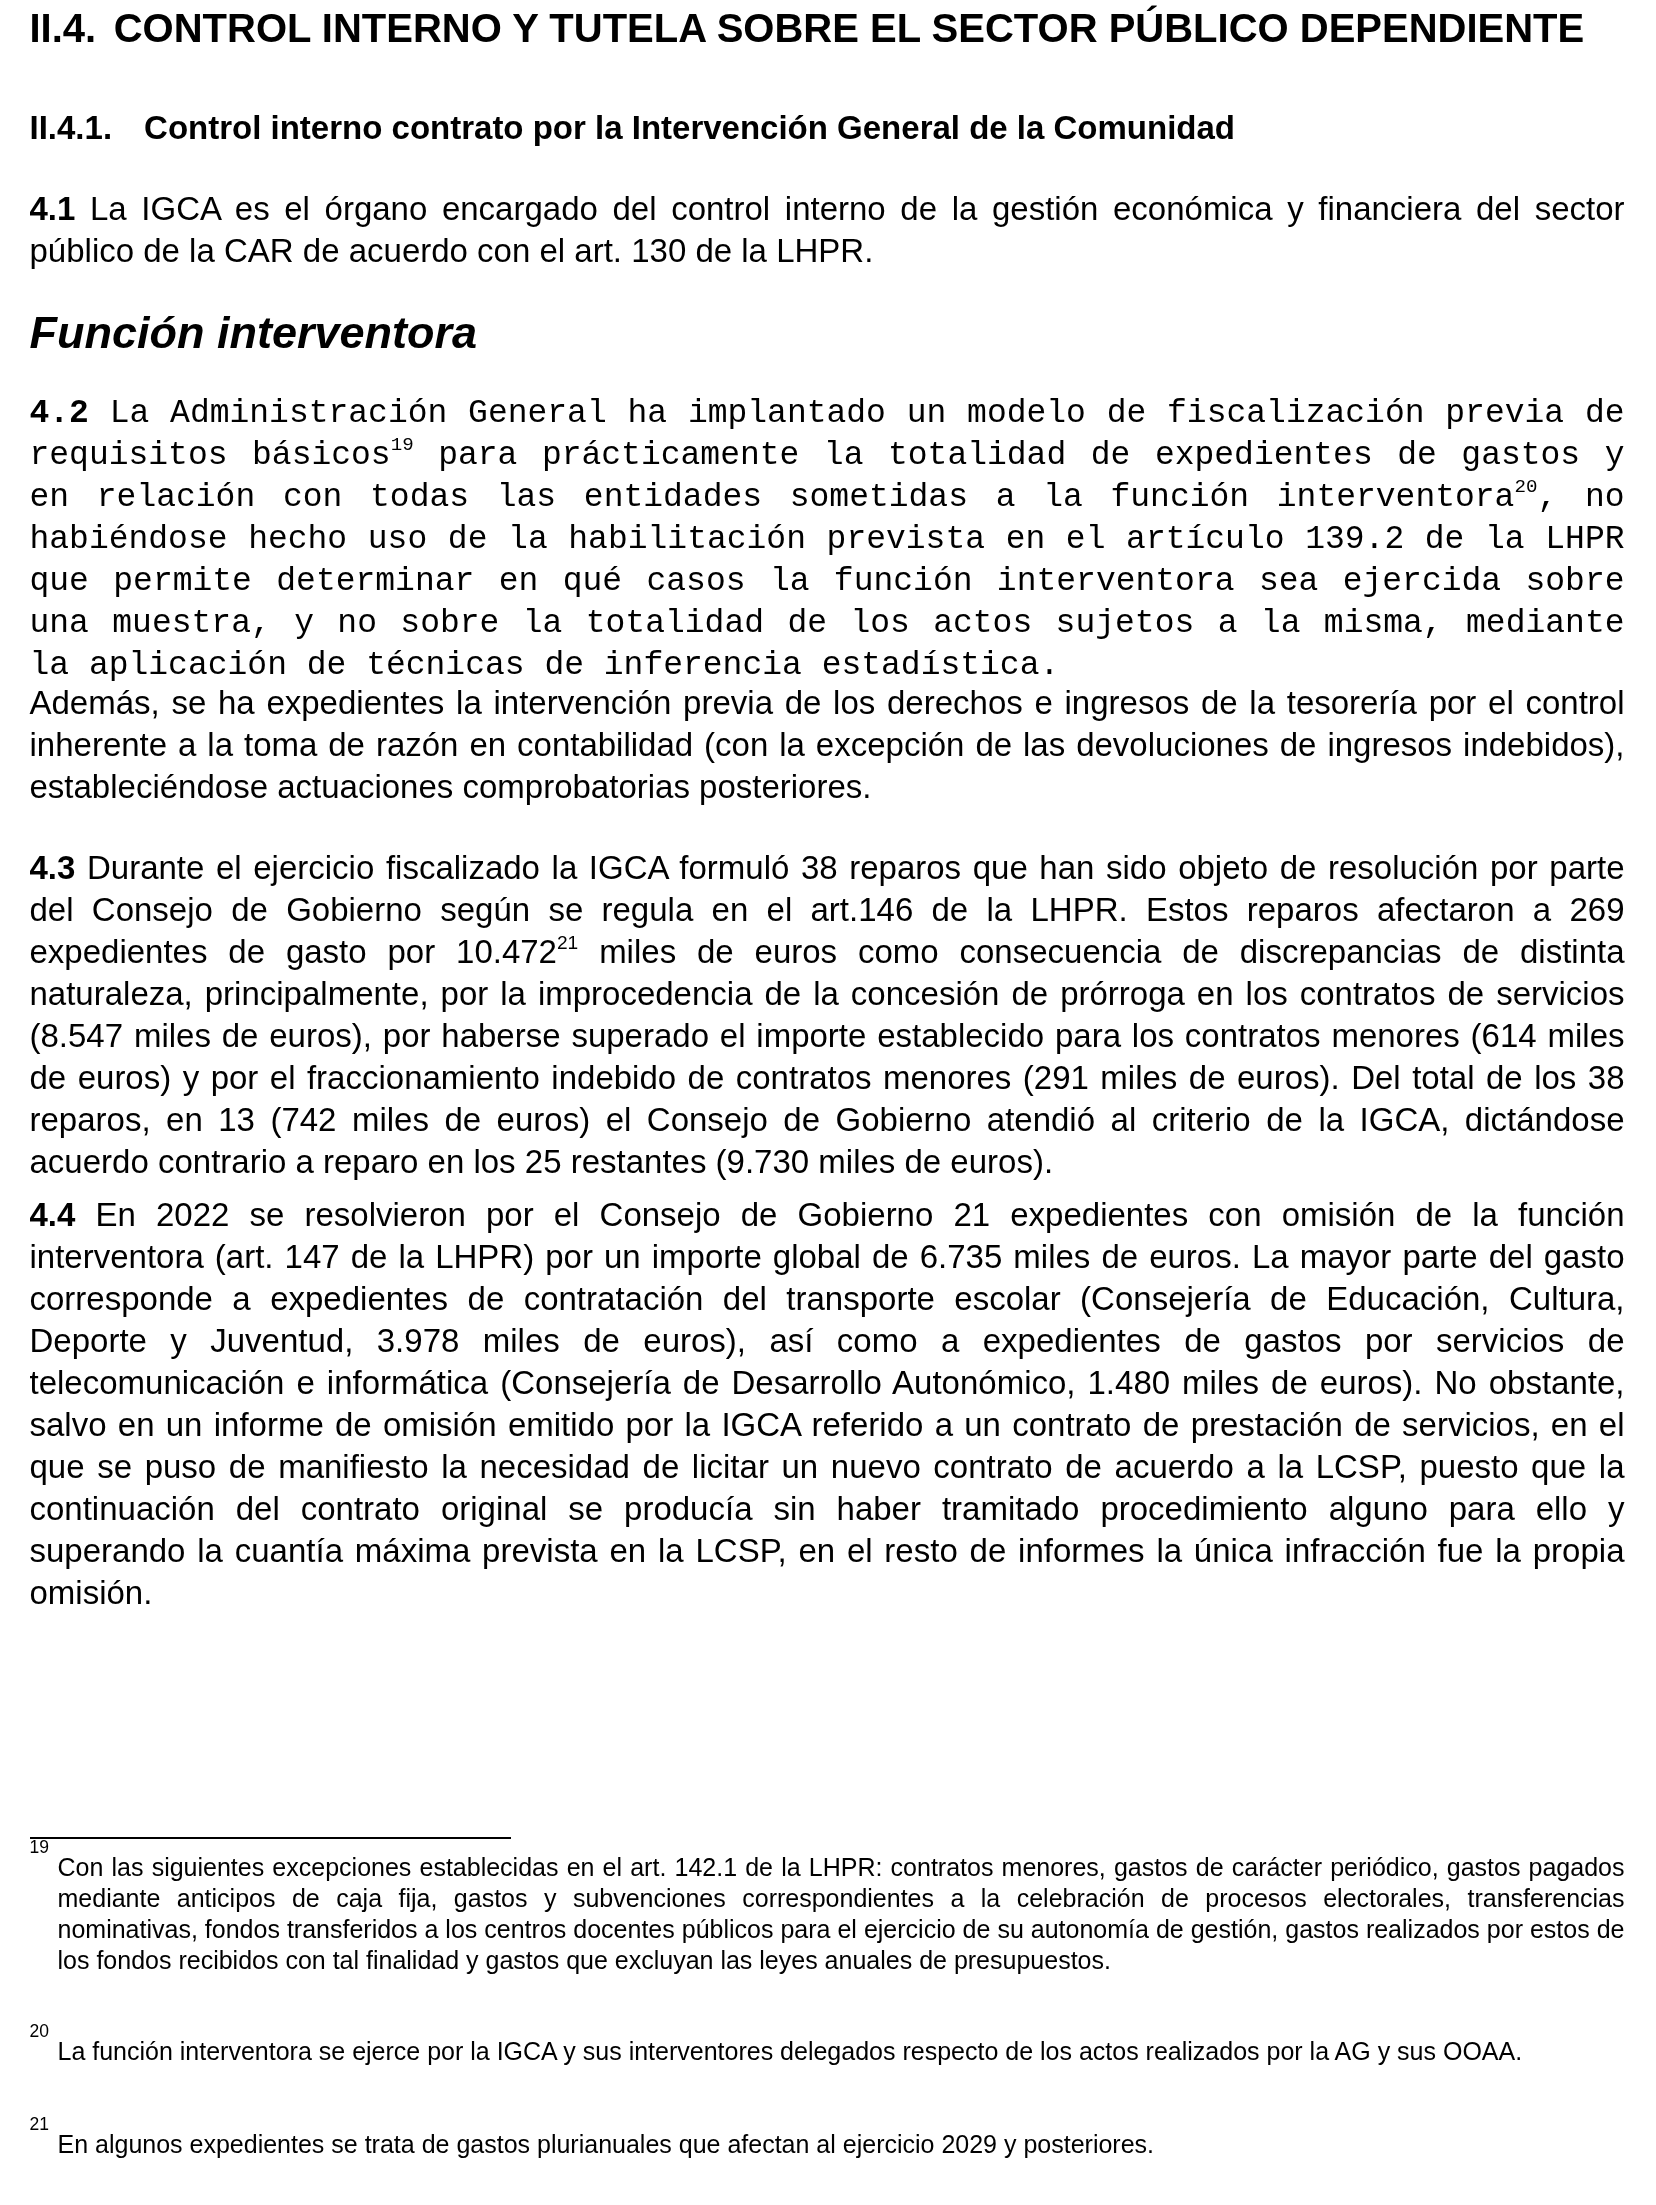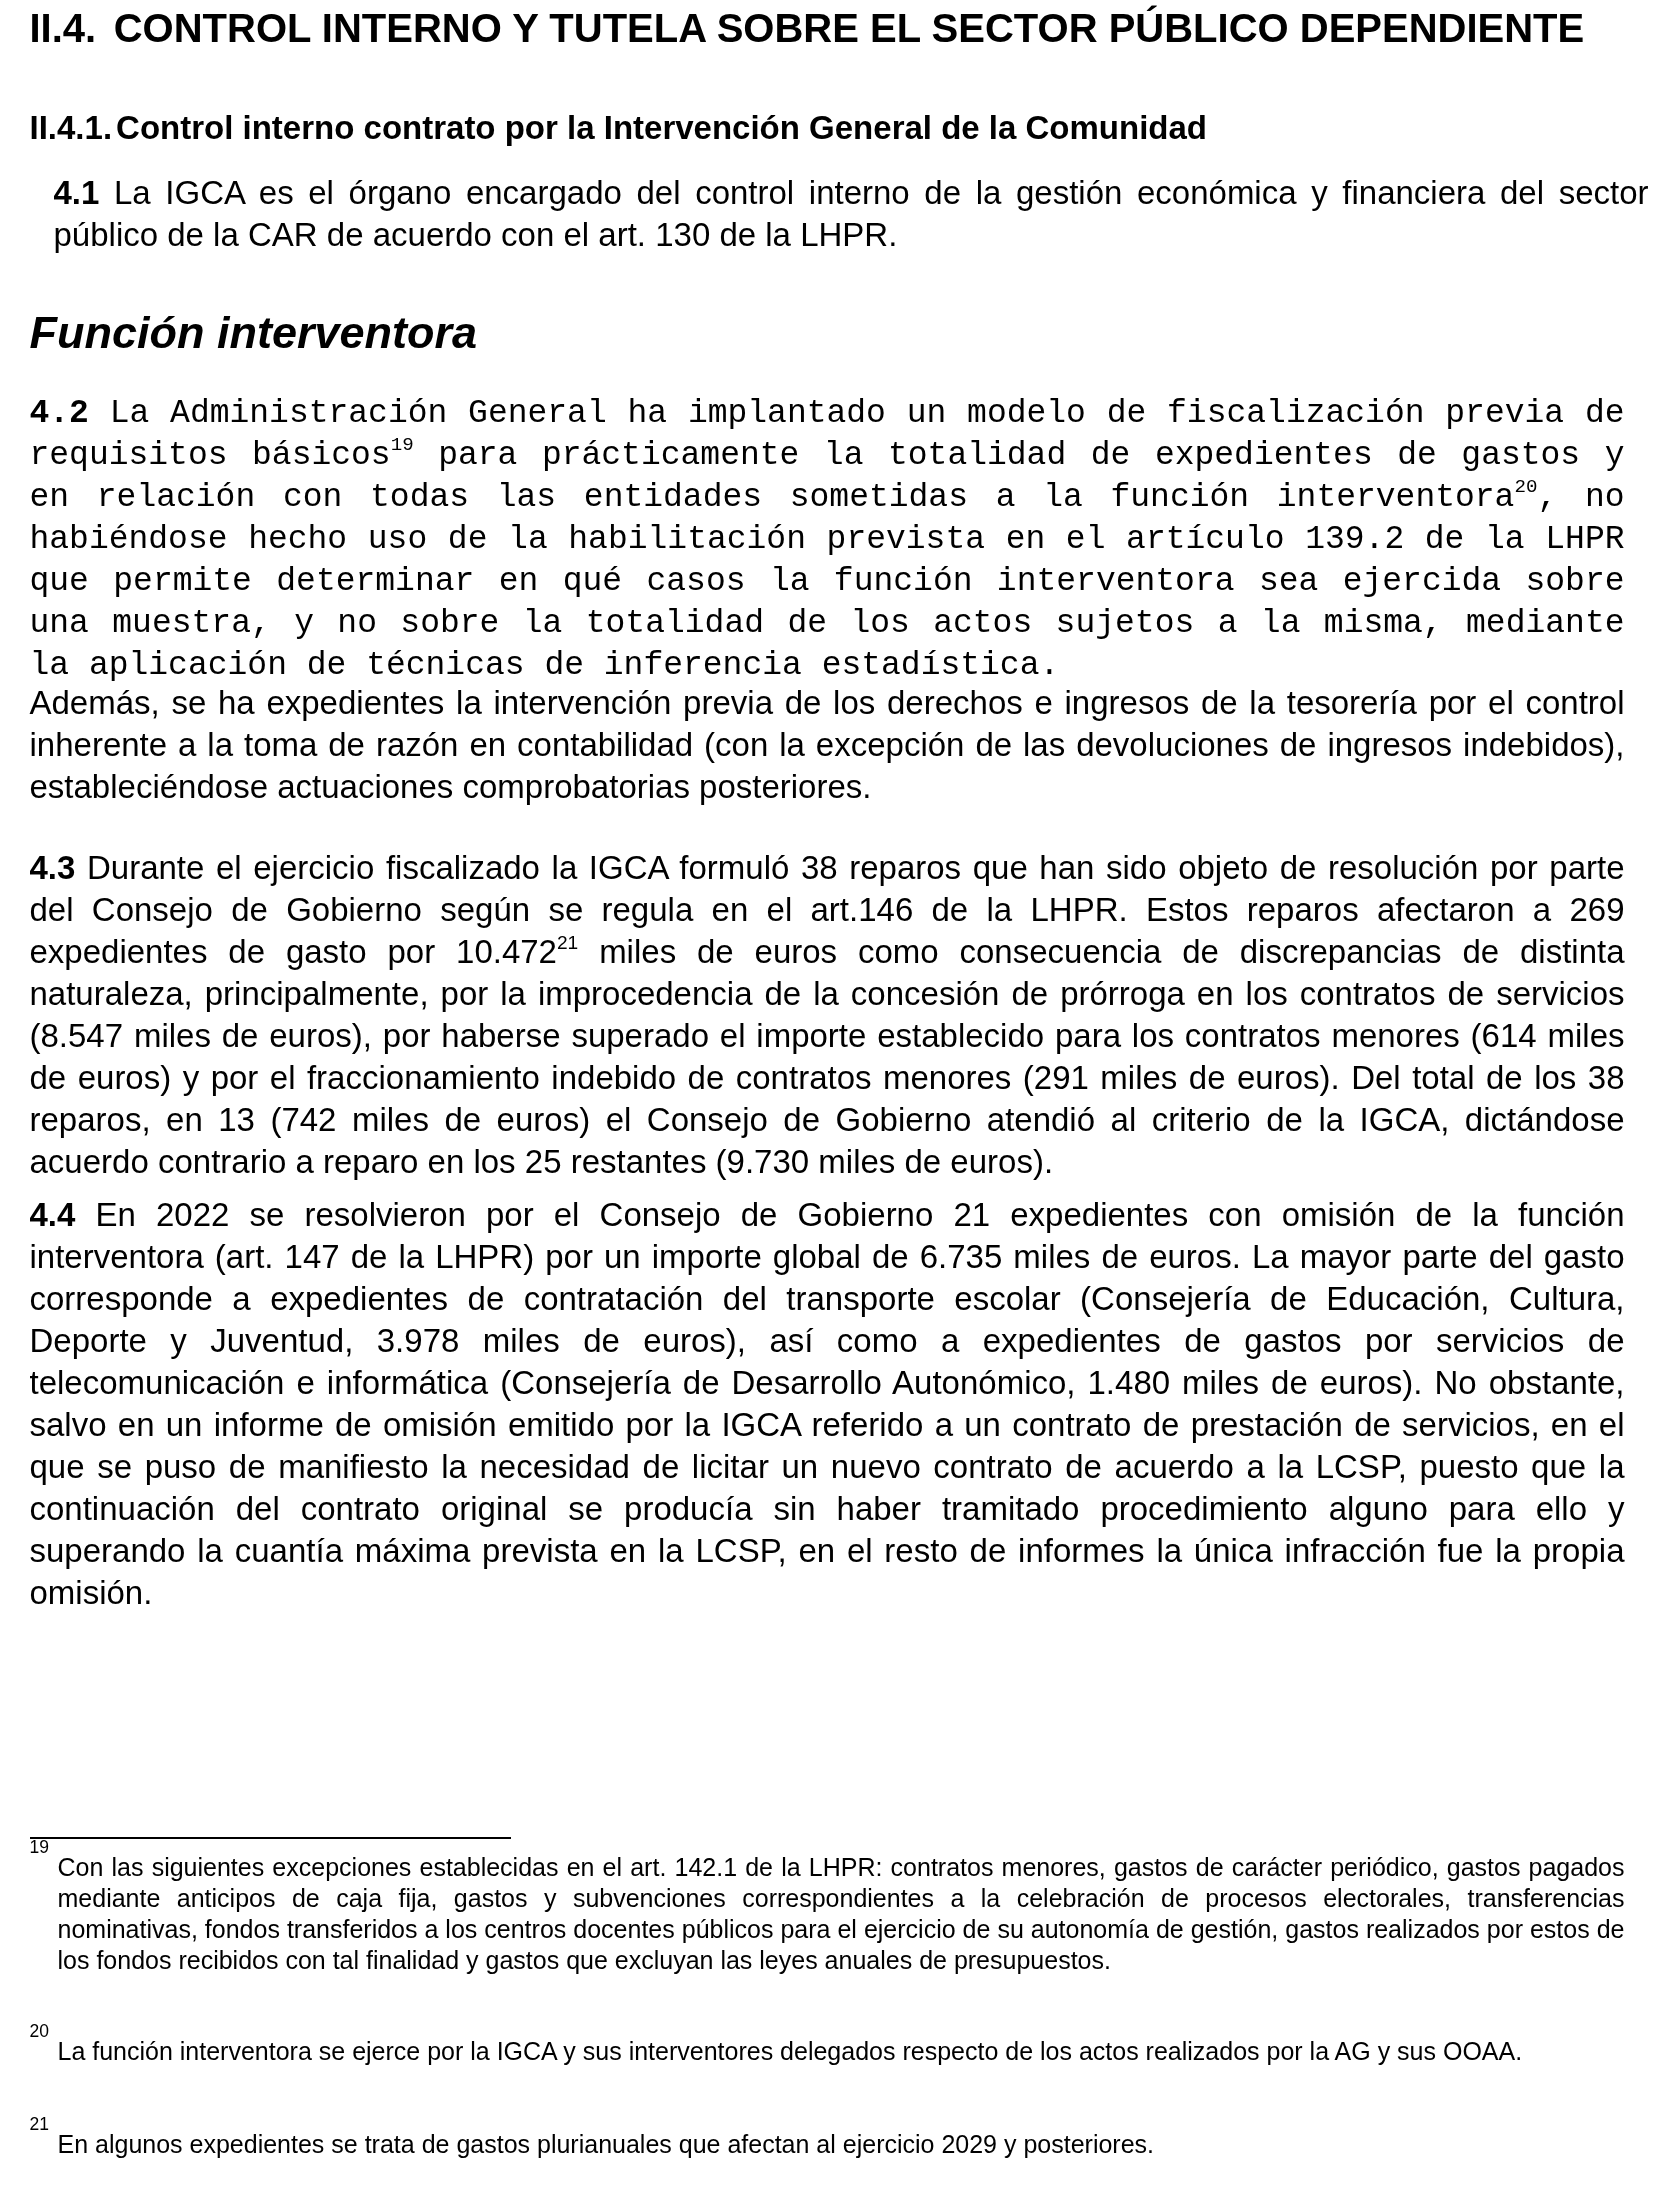--- a/index.html
+++ b/index.html
@@ -33,21 +33,21 @@
   .h1 .num { margin-right: 17.5px; }
   .h2 {
     position: absolute;
     left: 0;
     top: 107px;
     font-size: 33px;
     font-weight: bold;
     line-height: 41px;
     white-space: nowrap;
   }
-  .h2 .num { margin-right: 4px; }
+  .h2 .num { margin-right: 32px; }
   .para {
     position: absolute;
     left: 0;
     width: 1595px;
     font-size: 33px;
     line-height: 42px;
     text-align: justify;
     text-align-last: left;
   }
   .para .pnum { font-weight: bold; }
@@ -97,21 +97,21 @@
 <div class="page">
 
   <div class="h1">
     <span class="num">II.4.</span><span>CONTROL INTERNO Y TUTELA SOBRE EL SECTOR PÚBLICO DEPENDIENTE</span>
   </div>
 
   <div class="h2">
     <span class="num">II.4.1.</span><span>Control interno contrato por la Intervención General de la Comunidad</span>
   </div>
 
-  <div class="para" style="top:172px;margin-left:24px;">
+  <div class="para" style="top:188px;">
     <span class="pnum">4.1</span><span> La IGCA es el órgano encargado del control interno de la gestión económica y financiera del sector público de la CAR de acuerdo con el art. 130 de la LHPR.</span>
   </div>
 
   <div class="h3">Función interventora</div>
 
   <div class="para" style="top:393px;font-family:Liberation Mono, monospace;">
     <span class="pnum">4.2</span><span> La Administración General ha implantado un modelo de fiscalización previa de requisitos básicos</span><sup>19</sup><span> para prácticamente la totalidad de expedientes de gastos y en relación con todas las entidades sometidas a la función interventora</span><sup>20</sup><span>, no habiéndose hecho uso de la habilitación prevista en el artículo 139.2 de la LHPR que permite determinar en qué casos la función interventora sea ejercida sobre una muestra, y no sobre la totalidad de los actos sujetos a la misma, mediante la aplicación de técnicas de inferencia estadística.</span>
   </div>
 
   <div class="para" style="top:682px;">

